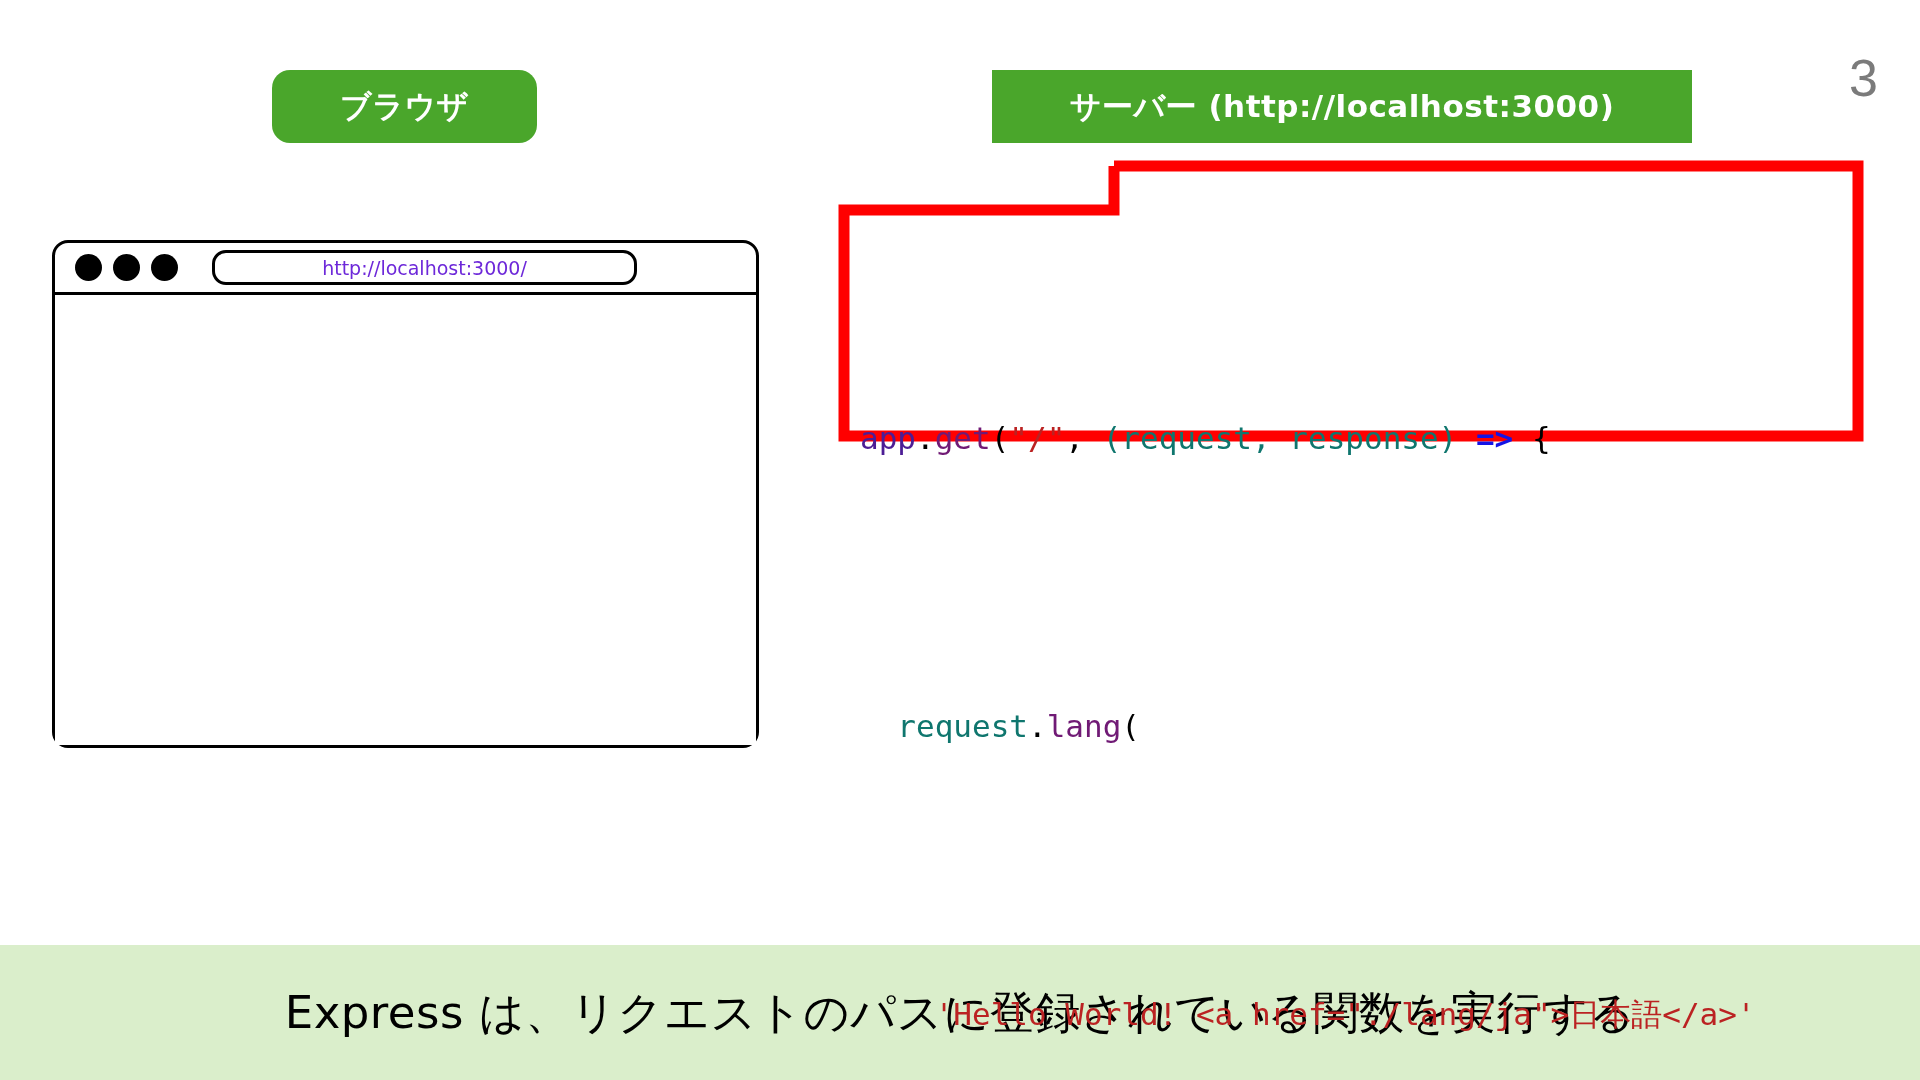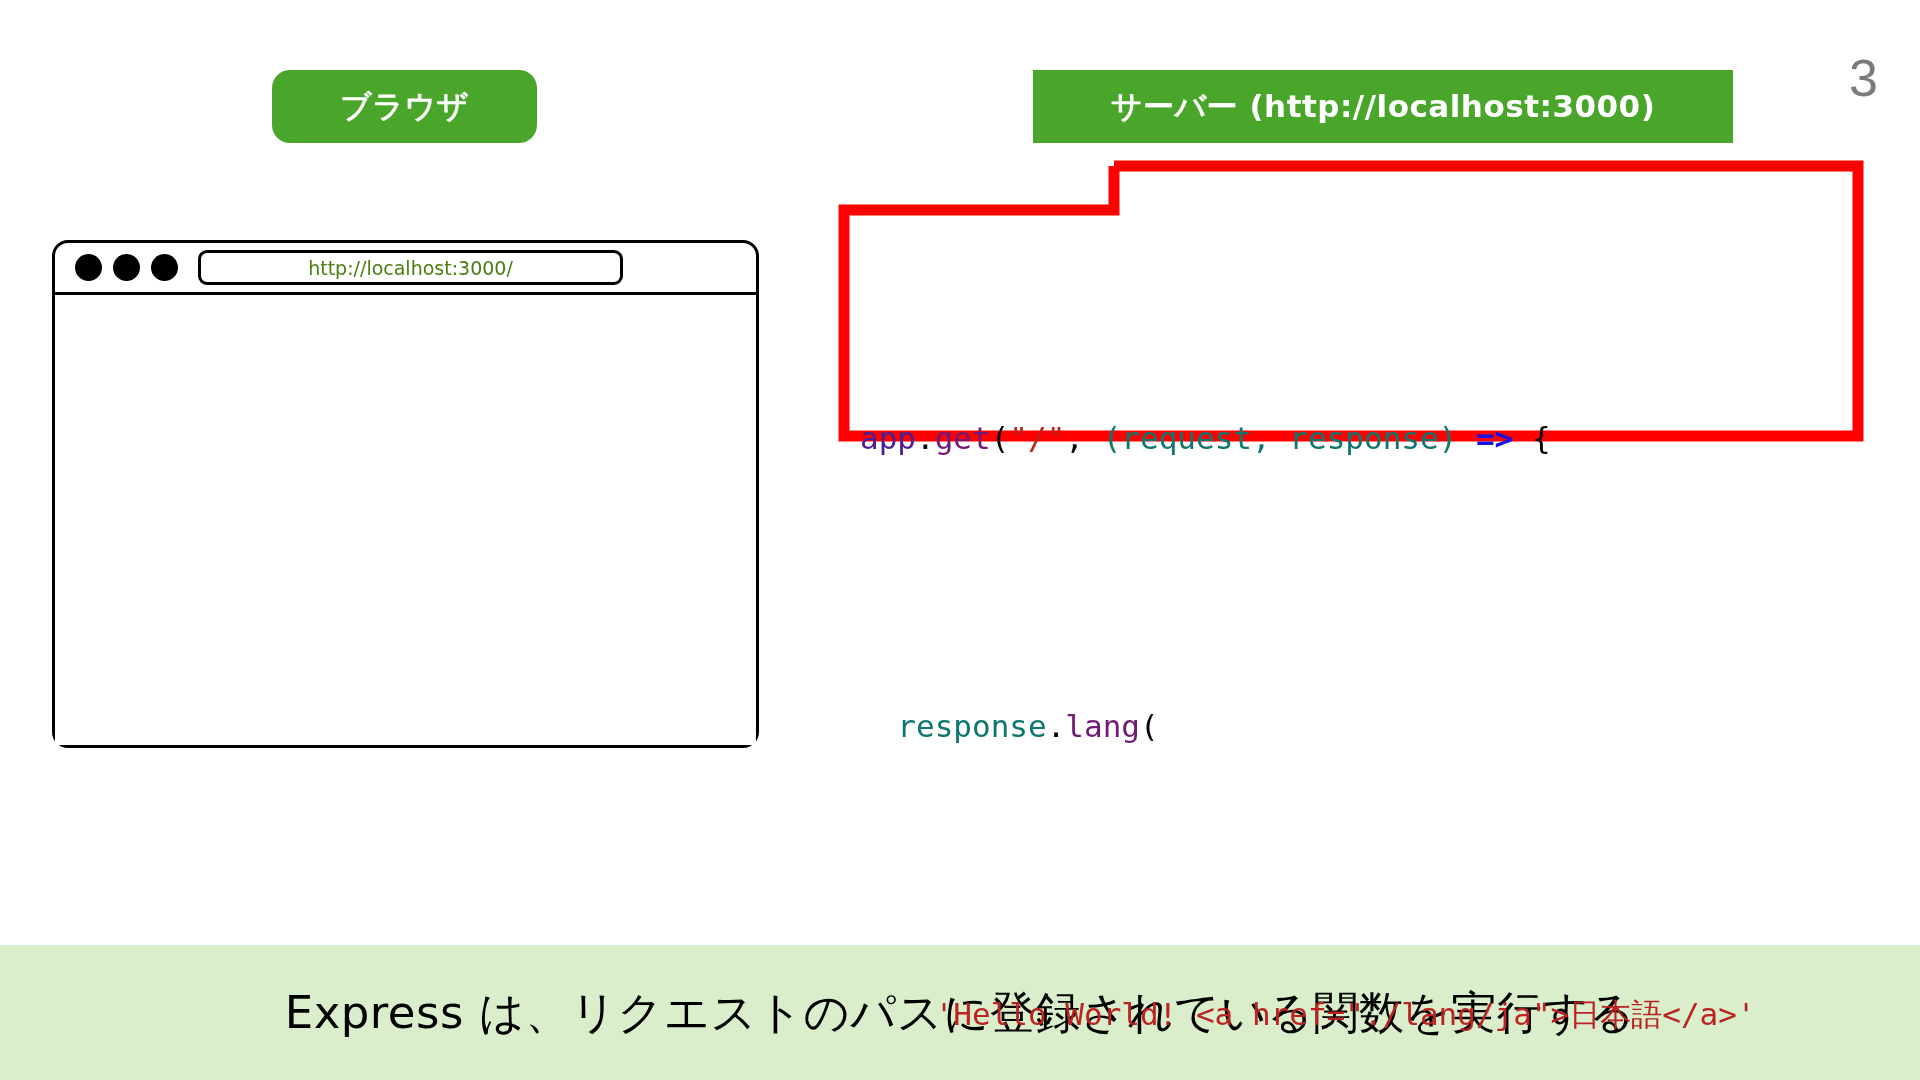--- a/index.html
+++ b/index.html
@@ -41,21 +41,21 @@
   }
   .chip-browser {
     left: 272px;
     top: 70px;
     width: 265px;
     height: 73px;
     font-size: 31px;
     border-radius: 18px;
   }
   .chip-server {
-    left: 1033px;
+    left: 992px;
     top: 70px;
     width: 700px;
     height: 73px;
     font-size: 31px;
   }
 
   
   .browser-window {
     position: absolute;
     left: 52px;
@@ -82,32 +82,32 @@
     align-items: center;
     flex: 0 0 auto;
   }
   .dot {
     width: 27px;
     height: 27px;
     border-radius: 50%;
     background: #000000;
   }
   .url-bar {
-    margin-left: 20px;
+    margin-left: 34px;
     flex: 0 0 auto;
     width: 425px;
     height: 35px;
     border: 3px solid #000000;
-    border-radius: 9px;
+    border-radius: 14px;
     background: #ffffff;
     display: flex;
     align-items: center;
     justify-content: center;
     font-size: 19px;
-    color: #4d7c0f;
+    color: #6d28d9;
     box-sizing: border-box;
     font-family: "DejaVu Sans", "Liberation Sans", sans-serif;
   }
   .browser-viewport {
     height: calc(100% - 52px);
     background: #ffffff;
   }
 
   
   .code-block {
@@ -190,21 +190,21 @@
 <div class="red-callout">
   <svg width="1026" height="282" viewBox="0 0 1026 282" xmlns="http://www.w3.org/2000/svg">
     <polyline points="276,6 1020,6 1020,276 6,276 6,50 276,50 276,6" fill="none" stroke="#ff0000" stroke-width="11" stroke-linejoin="miter"></polyline>
   </svg>
 </div>
 
 <div class="code-block">
 
   <div class="code-line"><span class="tok-obj">app</span><span class="tok-punct">.</span><span class="tok-meth">get</span><span class="tok-punct">(</span><span class="tok-str">"/"</span><span class="tok-punct">, </span><span class="tok-param">(request, response)</span><span class="tok-arrow"> =&gt; </span><span class="tok-punct">{</span></div>
 
-  <div class="code-line"><span class="tok-punct">  </span><span class="tok-param">response</span><span class="tok-punct">.</span><span class="tok-meth">lang</span><span class="tok-punct">(</span></div>
+  <div class="code-line"><span class="tok-punct">  </span><span class="tok-param">request</span><span class="tok-punct">.</span><span class="tok-meth">lang</span><span class="tok-punct">(</span></div>
 
   <div class="code-line"><span class="tok-punct">    </span><span class="tok-str">'Hello World! &lt;a href="./lang/ja"&gt;日本語&lt;/a&gt;'</span></div>
 
   
 
   
 
   
 
   

